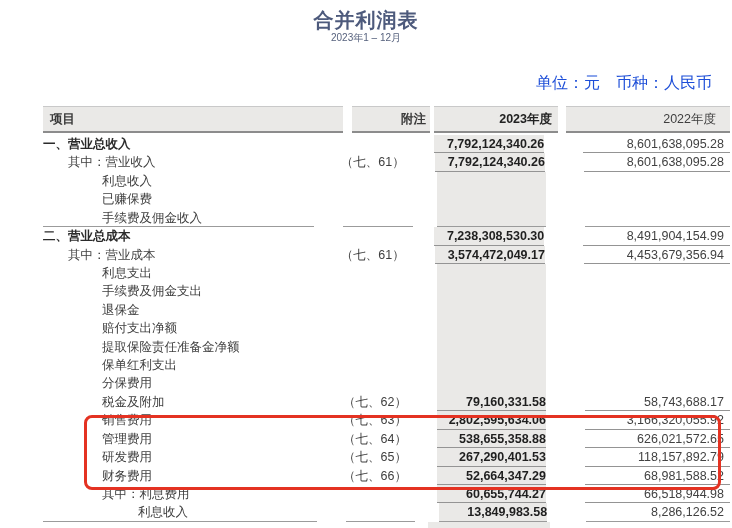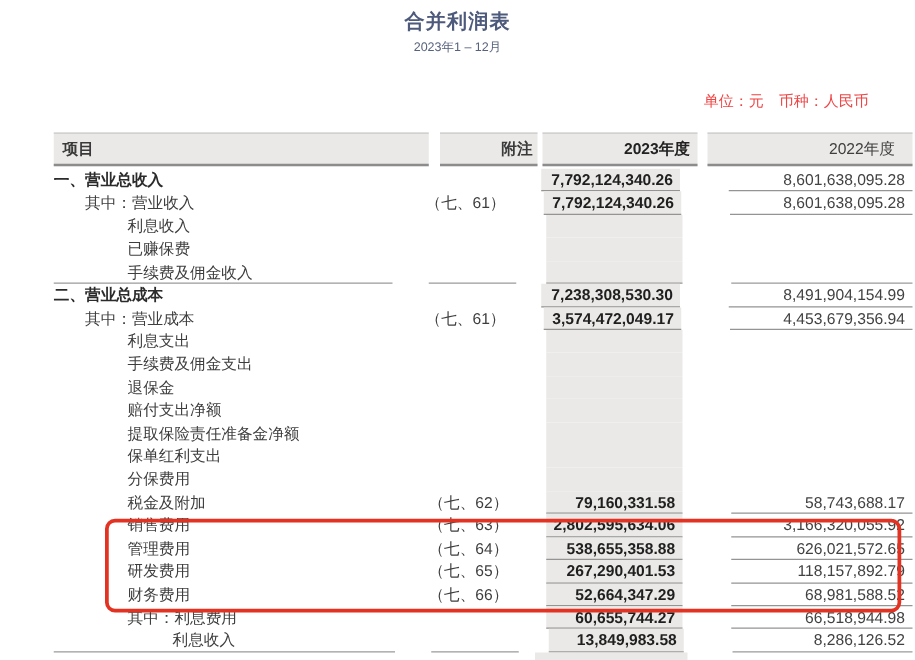--- a/index.html
+++ b/index.html
@@ -1,40 +1,40 @@
 <!DOCTYPE html>
 <html><head>
 <meta charset="utf-8">
 <style>
   * { margin:0; padding:0; box-sizing:border-box; }
   html,body { width:732px; height:528px; background:#ffffff; overflow:hidden;
               font-family:"Liberation Sans","DejaVu Sans",sans-serif; }
   .page { position:relative; width:732px; height:528px; background:#fff; }
 
   .doc-title { position:absolute; top:7px; left:0; width:732px; text-align:center;
-               font-size:16px; font-weight:700; color:#4d5a7c; letter-spacing:1px; }
+               font-size:20px; font-weight:700; color:#4d5a7c; letter-spacing:1px; }
   .doc-subtitle { position:absolute; top:31px; left:0; width:732px; text-align:center;
                   font-size:10px; color:#57627e; }
-  .unit-line { position:absolute; top:73px; right:37px; font-size:12px; color:#ef4444; }
+  .unit-line { position:absolute; top:73px; right:20px; font-size:16px; color:#1d4ed8; }
 
   .fin-table { position:absolute; left:43px; top:106px; width:687px; font-size:12.5px; color:#3e3e3e; }
 
   .thead { display:flex; height:27px; margin-bottom:2px; }
   .hcell { background:#eae9e7; border-top:1px solid #c9c9c9; border-bottom:2px solid #8c8c8c;
            line-height:24px; height:27px; }
   .h1 { width:300px; margin-right:9px; padding-left:7px; font-weight:700; color:#3a3a3a; }
   .h2 { width:78px;  margin-right:4px; text-align:right; padding-right:4px; font-weight:700; color:#3a3a3a; }
   .h3 { width:124px; margin-right:8px; text-align:right; padding-right:6px; font-weight:700; color:#222; }
   .h4 { width:164px; text-align:right; padding-right:14px; color:#3f3f3f; }
 
   .trow { display:flex; height:18.43px;gap:20px; }
   .cell { height:100%; line-height:18.4px; white-space:nowrap; overflow:hidden; }
   .c1 { width:300px; margin-right:9px; }
   .c2 { width:78px;  margin-right:4px; text-align:right; padding-right:10px; }
-  .c3 { width:124px; margin-right:19px; text-align:right; padding-right:6px;
+  .c3 { width:124px; margin-right:19px; text-align:right; 
         background:#eae9e7; font-weight:700; color:#1f1f1f; }
   .c4 { width:164px; text-align:right; padding-right:6px; color:#424242; }
   .ind0 { padding-left:0; } .ind1 { padding-left:25px; }
   .ind2 { padding-left:59px; } .ind3 { padding-left:95px; }
   .b  { font-weight:700; color:#2b2b2b; }
   .ln { border-bottom:1px solid #949494; }
   .section-end .cell { border-bottom:1px solid #9b9b9b; }
 
   .filler { display:flex; height:6px; }
   .filler .c3 { height:6px; }

